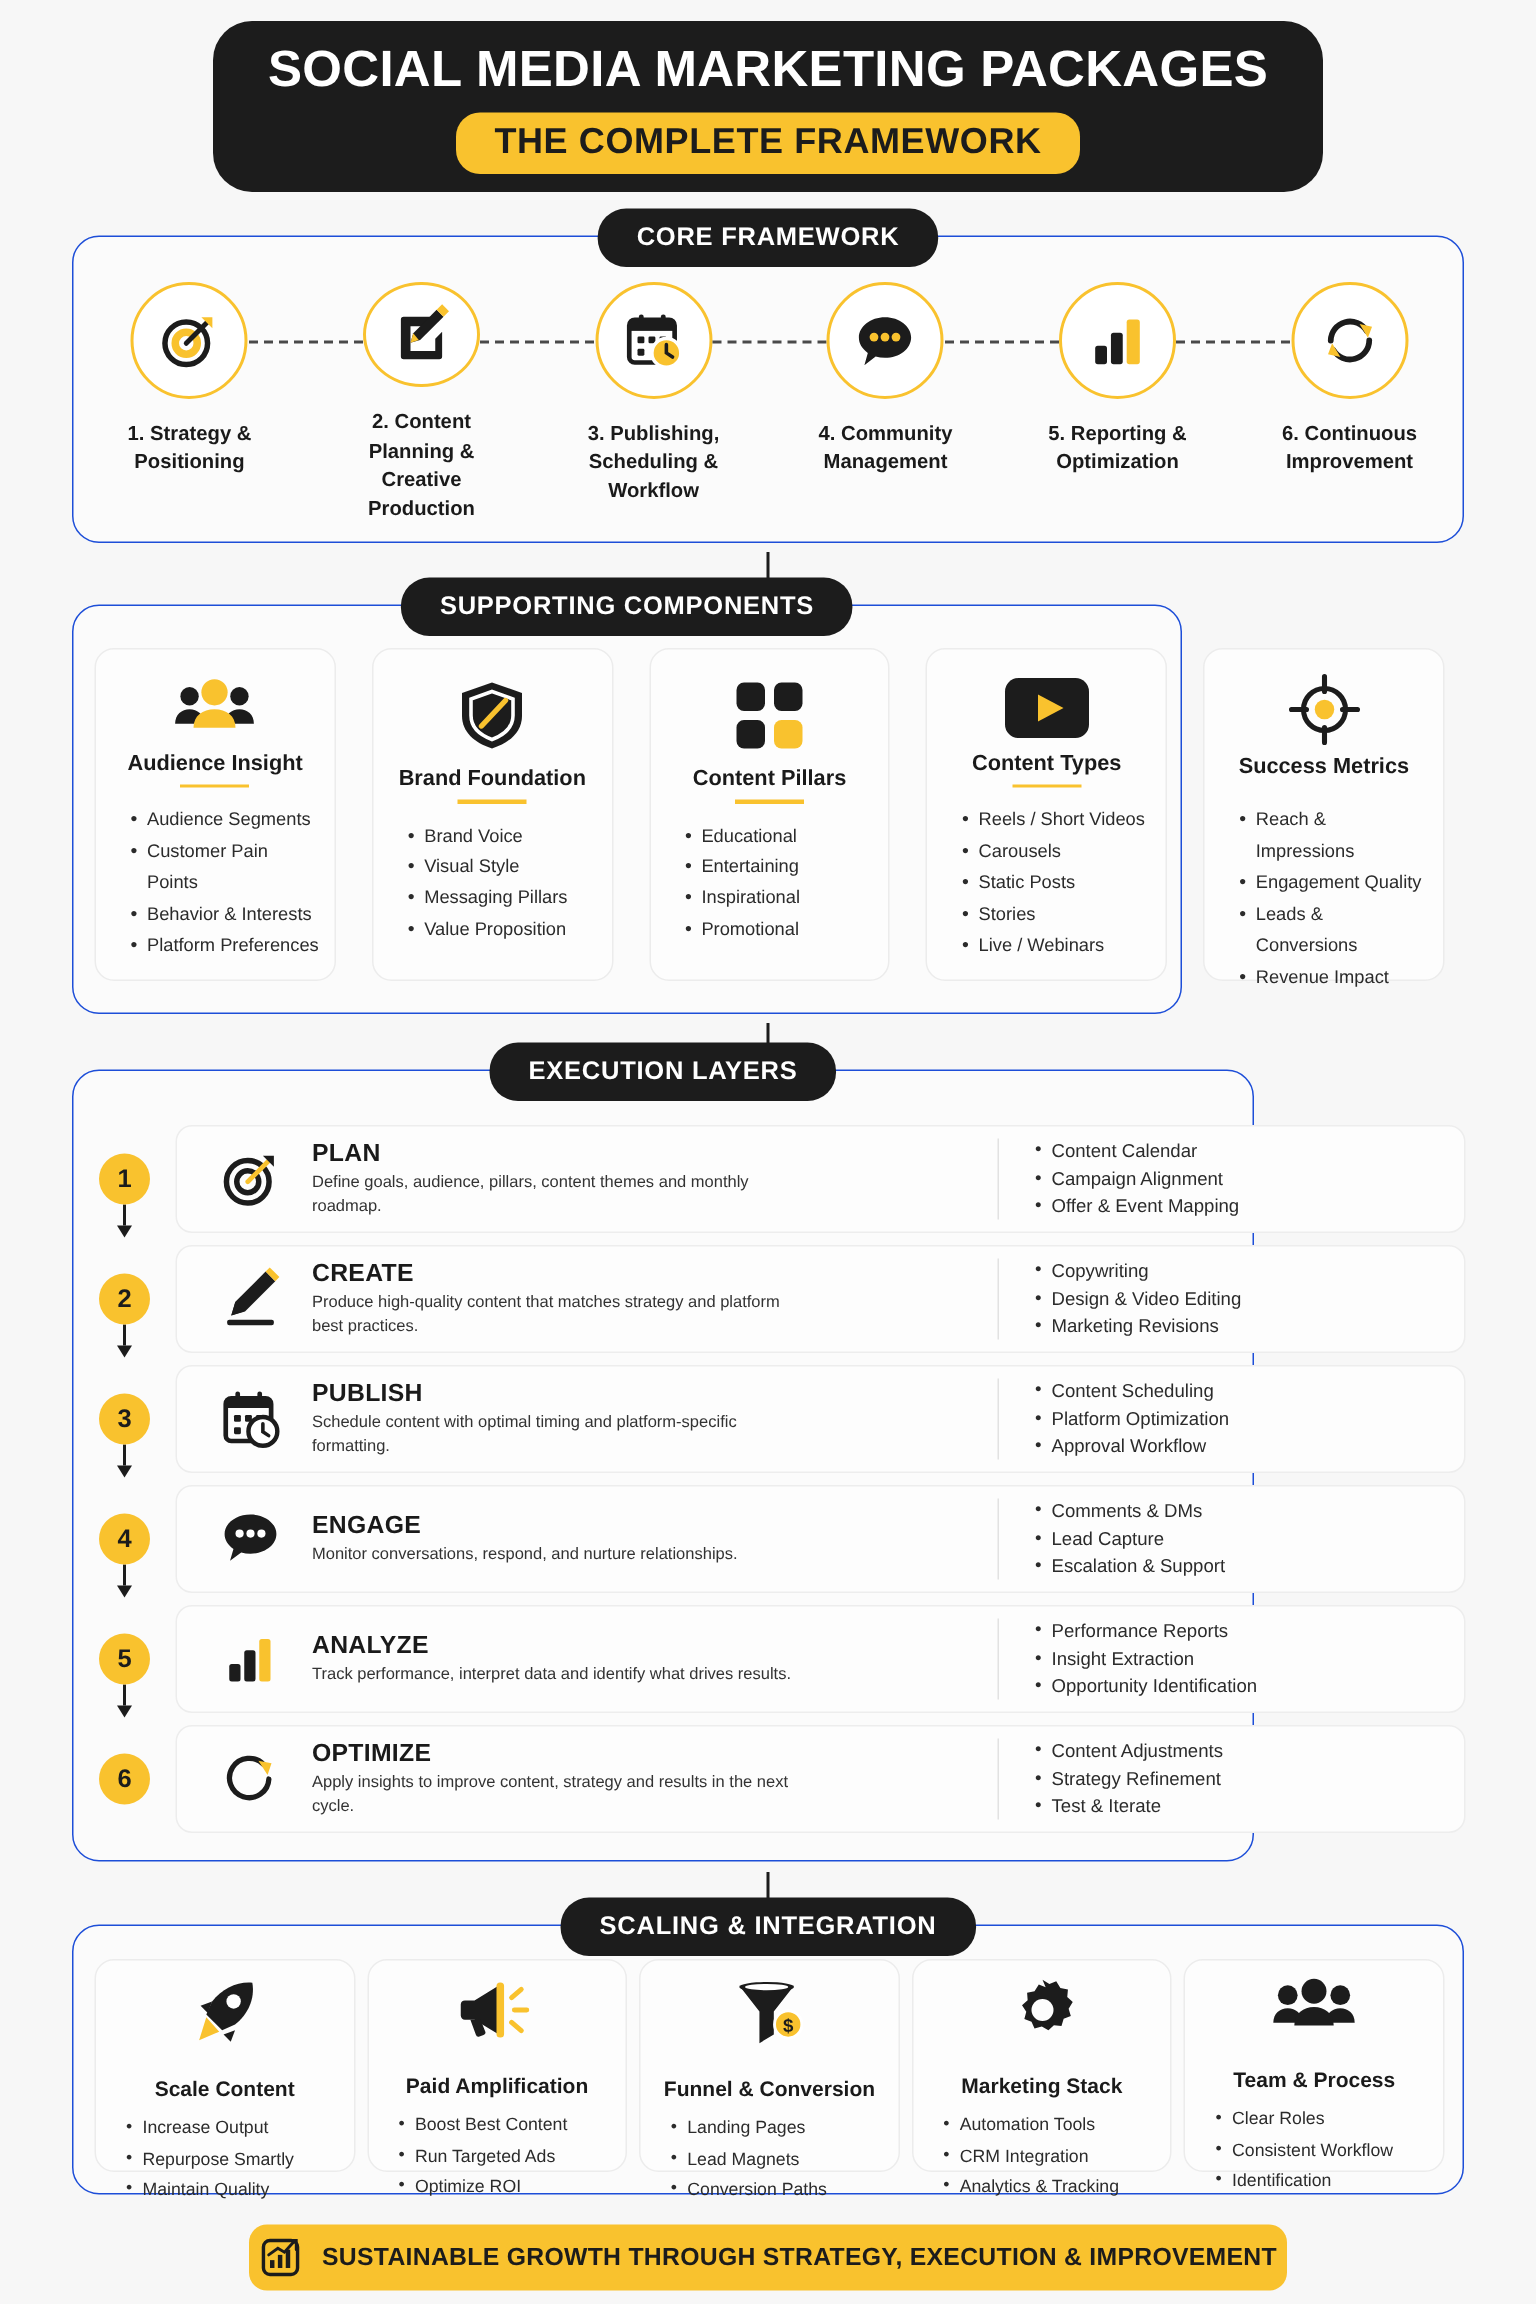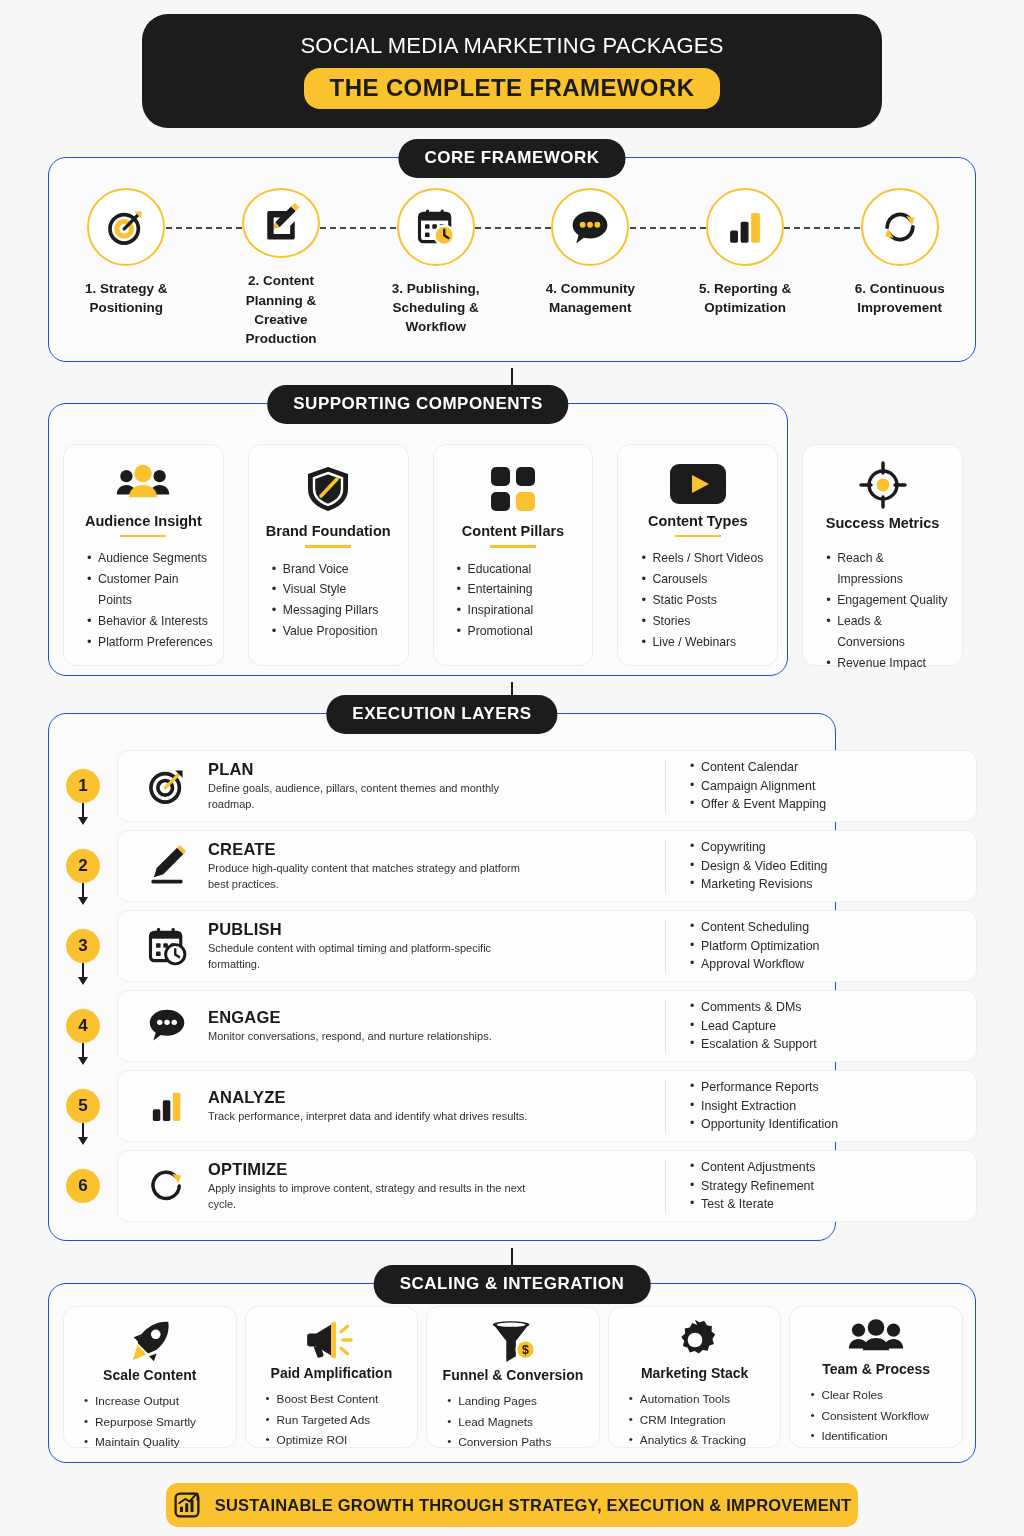--- a/index.html
+++ b/index.html
@@ -25,22 +25,22 @@
     left: 142px; top: 14px;
     width: 740px; height: 114px;
     background: #1c1c1c;
     border-radius: 26px;
     display: flex; flex-direction: column;
     align-items: center; justify-content: center;
     gap: 9px;
   }
   .header-title {
     color: #ffffff;
-    font-size: 22px;
-    font-weight: 400;
+    font-size: 34px;
+    font-weight: 700;
     letter-spacing: 0.2px;
     text-align: right;
     white-space: nowrap;
   }
   .header-sub-pill {
     background: #F9C22E;
     color: #1c1c1c;
     border-radius: 16px;
     padding: 6px 26px 7px;
     font-size: 24px;
@@ -122,21 +122,21 @@
     margin-left: -38px;
     width: 76px;
     border-top: 2px dashed #2a2a2a;
     opacity: 0.85;
   }
   .core-step:last-child .core-dash { display: none; }
 
   
   #supporting { left: 48px; top: 403px; width: 740px; height: 273px; }
   .comp-row {
-    position: absolute; left: 14px; top: 40px;
+    position: absolute; left: 14px; top: 28px;
     width: 900px; height: 222px;
     display: flex; gap: 24px;
   }
   .comp-card {
     flex: 1 1 0;
     background: #fdfdfd;
     border: 1px solid #ececec;
     border-radius: 13px;
     padding: 16px 10px 12px;
     display: flex; flex-direction: column; align-items: center;
@@ -249,21 +249,21 @@
   .scale-card {
     flex: 1 1 0;
     background: #fdfdfd;
     border: 1px solid #ececec;
     border-radius: 13px;
     padding: 11px 8px 9px;
     display: flex; flex-direction: column; align-items: center;
   }
   .scale-icon { height: 46px; display: flex; align-items: center; justify-content: center; }
   .scale-title {
-    margin-top: 3px; margin-bottom: 8px;
+    margin-top: 20px; margin-bottom: 8px;
     font-size: 14px; font-weight: 700; text-align: center; color: #1a1a1a;
   }
   .scale-list { width: 100%; padding-left: 12px; }
   .scale-list li {
     list-style: none; position: relative;
     font-size: 11.8px; line-height: 1.75; color: #2b2b2b;
     padding-left: 11px;
   }
   .scale-list li::before {
     content: "•"; position: absolute; left: 0; top: -1px; color: #2b2b2b;

